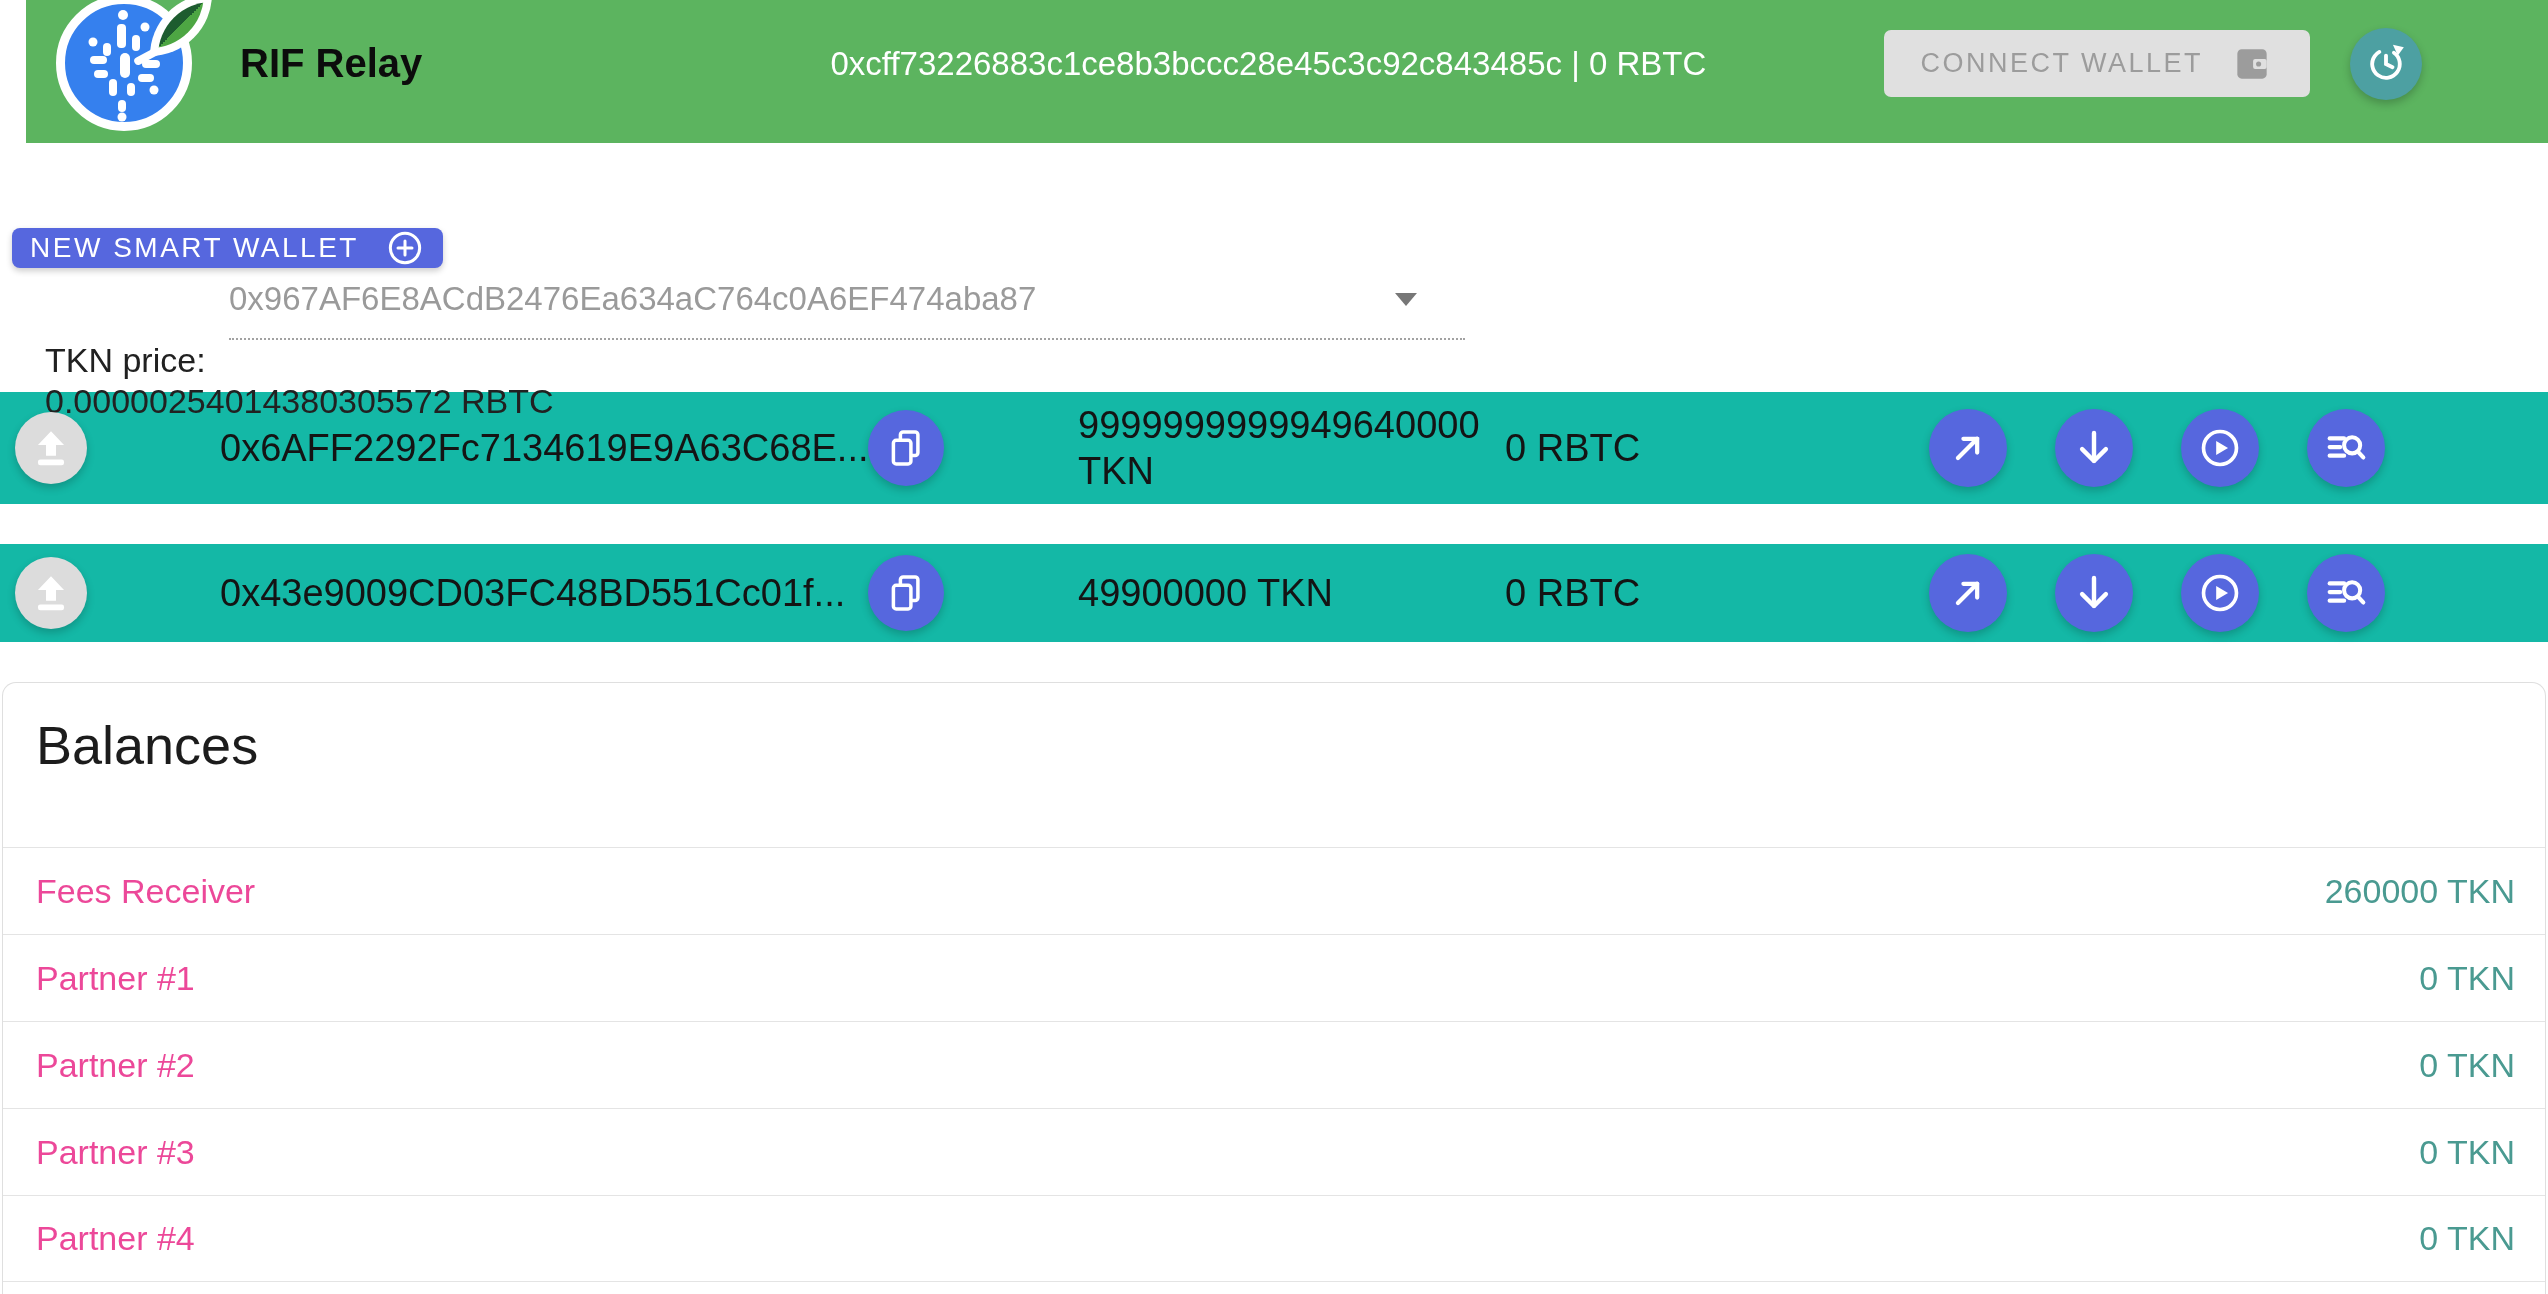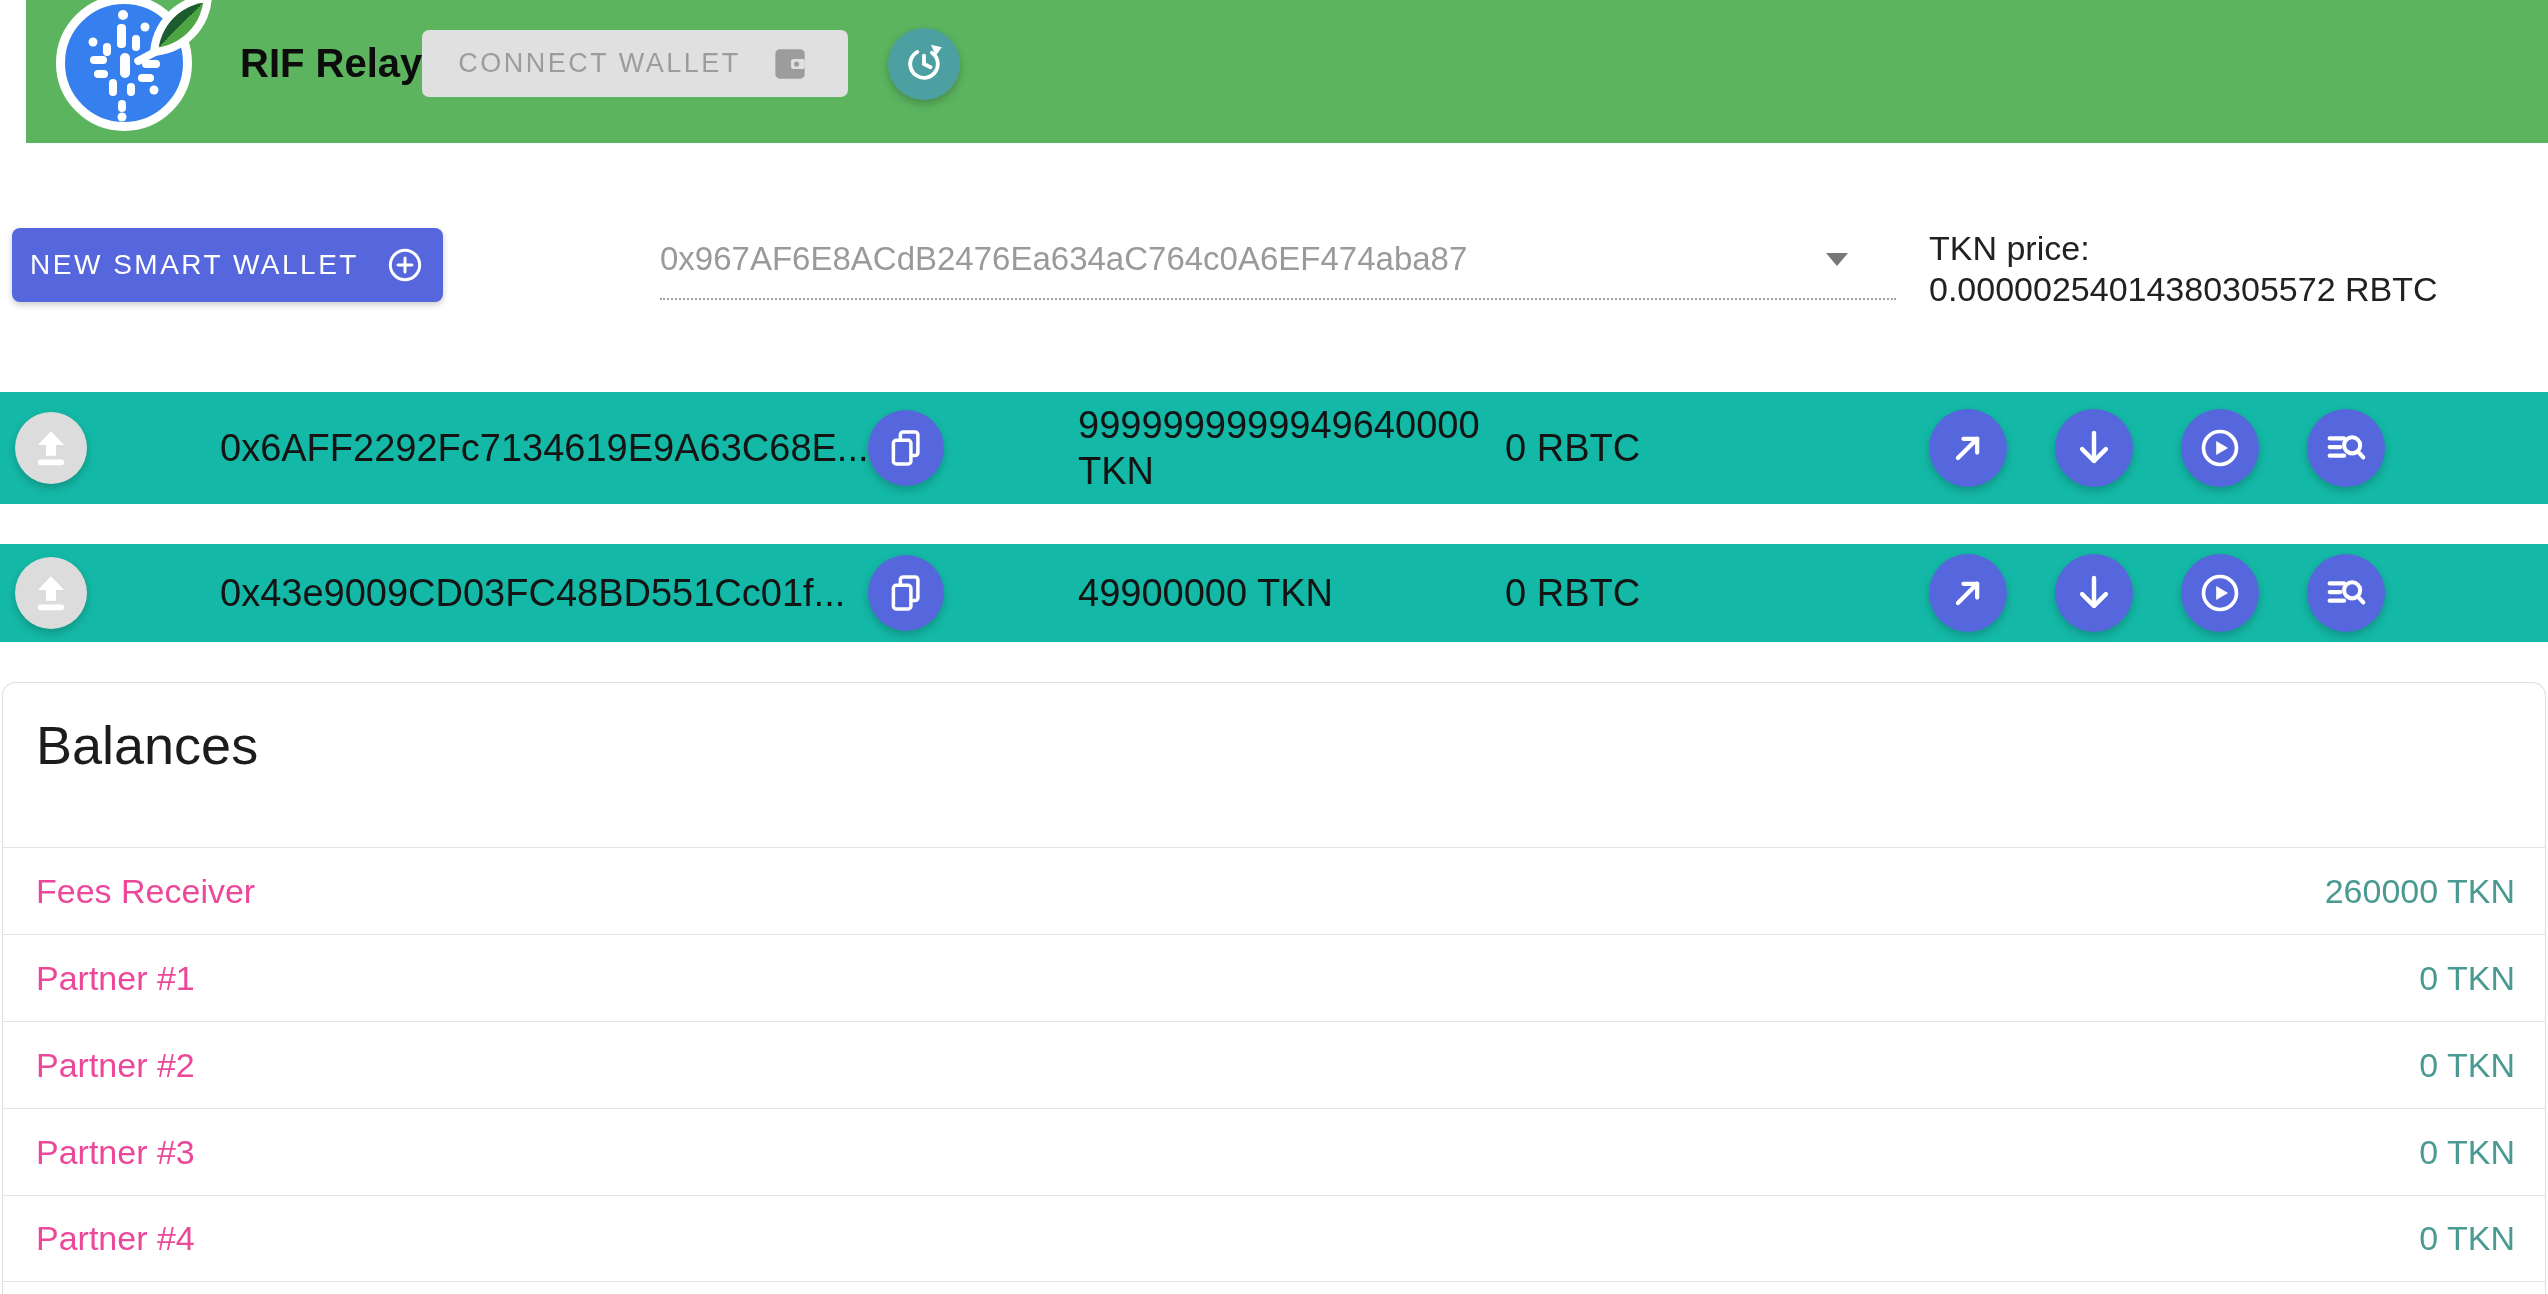--- a/index.html
+++ b/index.html
@@ -23,21 +23,21 @@
                   padding-left: 230px; white-space: nowrap; }
   .connect-btn { display: flex; align-items: center; gap: 27px; background: #e0e0e0;
                  color: #9c9c9c; border: none; border-radius: 7px; height: 67px;
                  padding: 0 36px; font-size: 27px; letter-spacing: 2.5px;
                  font-family: inherit; margin-right: 40px; cursor: default; }
   .refresh-btn { width: 72px; height: 72px; border-radius: 50%; border: none;
                  background: #4da0a2; display: flex; align-items: center; justify-content: center;
                  box-shadow: 0 4px 8px rgba(0,0,0,.22); cursor: pointer; flex: 0 0 auto; }
 
   
-  .toolbar { display: flex; align-items: flex-start; margin-top: 85px; padding-left: 12px; height: 82px; }
+  .toolbar { display: flex; align-items: flex-start; margin-top: 85px; padding-left: 12px; height: 82px; flex-direction: column; }
   .new-wallet-btn { width: 431px; height: 74px; background: #5667de; color: #fff; border: none;
                     border-radius: 8px; font-size: 28px; letter-spacing: 2.5px; font-family: inherit;
                     display: flex; align-items: center; justify-content: center; gap: 26px;
                     box-shadow: 0 3px 6px rgba(0,0,0,.2); cursor: pointer; }
   .wallet-select { margin-left: 217px; margin-top: 12px; width: 1236px; display: flex;
                    align-items: center; justify-content: space-between; padding: 0 48px 20px 0;
                    border-bottom: 2px dotted #a2a2a2; cursor: pointer; }
   .wallet-select .value { color: #9a9a9a; font-size: 33px; white-space: nowrap; }
   .caret { width: 0; height: 0; border-left: 11px solid transparent;
            border-right: 11px solid transparent; border-top: 13px solid #777; }
@@ -97,20 +97,21 @@
           <circle cx="28" cy="38" r="4.5"></circle>
           <circle cx="89" cy="86" r="4.5"></circle>
           <circle cx="57" cy="113" r="4.5"></circle>
         </g>
       </svg>
     </div>
     <div class="leaf-stem"></div>
     <div class="leaf"></div>
   </div>
   <div class="brand">RIF Relay</div>
+  <div class="account-line">0xcff73226883c1ce8b3bccc28e45c3c92c843485c  | 0 RBTC</div>
   <button class="connect-btn">
     <span>CONNECT WALLET</span>
     <span>
       <svg width="44" height="44" viewBox="0 0 24 24">
         <path fill="#9c9c9c" d="M4 6.4C4 5.1 5.1 4 6.4 4h11.2C18.9 4 20 5.1 20 6.4v11.2c0 1.3-1.1 2.4-2.4 2.4H6.4C5.1 20 4 18.9 4 17.6z"></path>
         <rect x="12.6" y="9.3" width="7.4" height="5.4" rx="1.1" fill="#e0e0e0"></rect>
         <circle cx="15.6" cy="12" r="1.4" fill="#9c9c9c"></circle>
       </svg>
     </span>
   </button>

